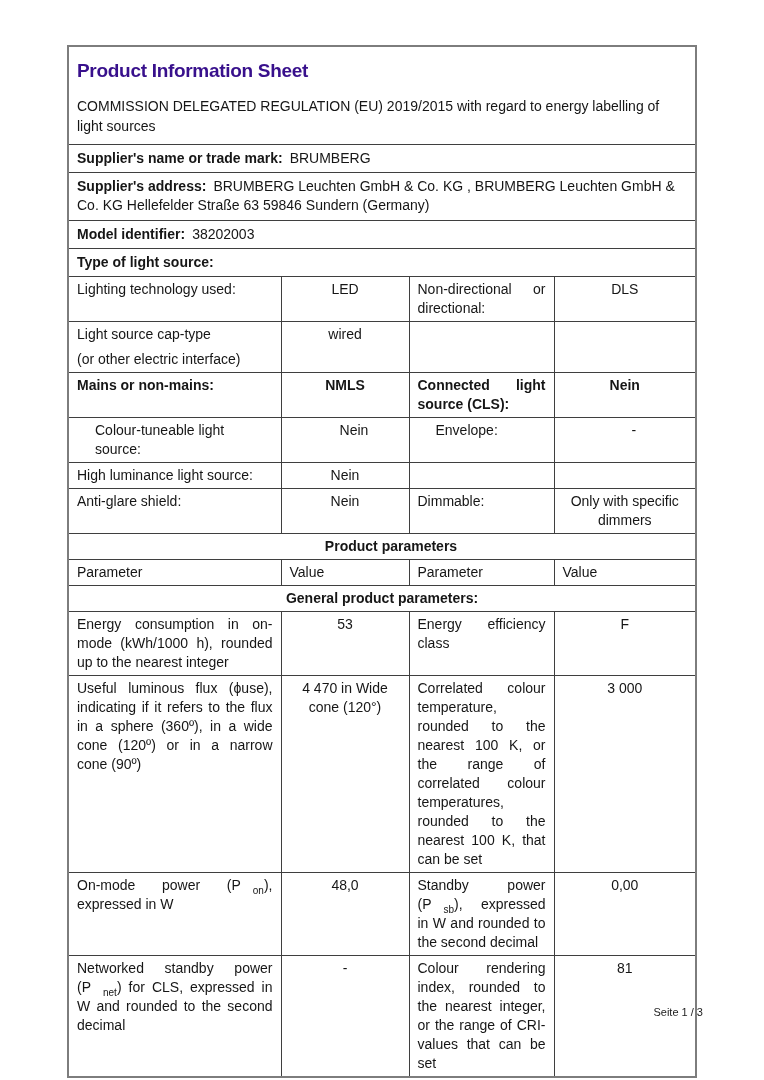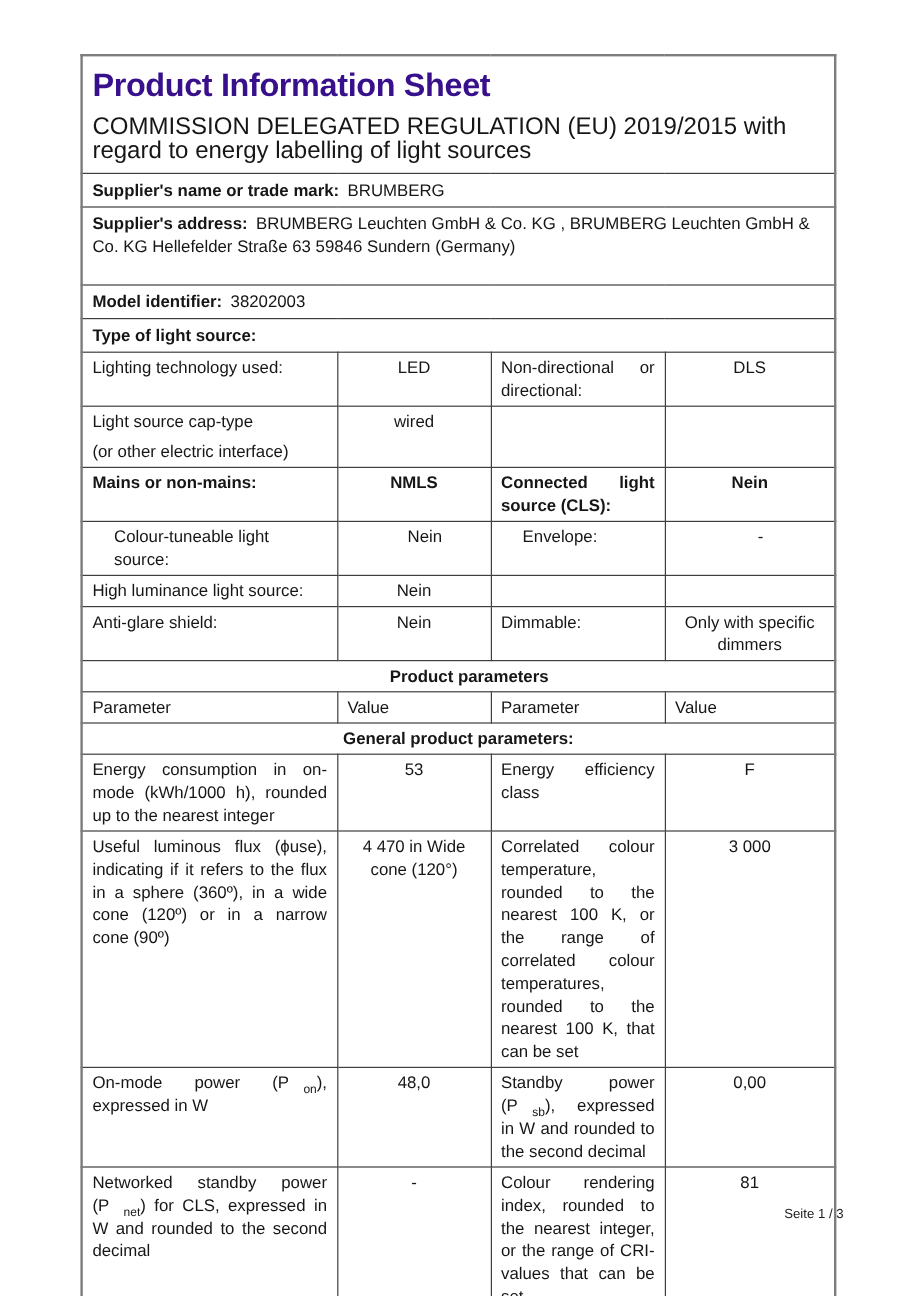--- a/index.html
+++ b/index.html
@@ -33,26 +33,26 @@
     overflow: hidden;
   }
   col.c1 { width: 213px; }
   col.c2 { width: 128px; }
   col.c3 { width: 145px; }
   col.c4 { width: 142px; }
 
   .titlecell { padding: 6px 8px 8px 8px !important; }
   .doc-title {
     margin: 0 0 7px 0;
-    font-size: 27px;
+    font-size: 19px;
     line-height: 36px;
     font-weight: bold;
     letter-spacing: -0.3px;
   }
-  .subtitle { margin: 0; font-size: 20px; line-height: 20px; }
+  .subtitle { margin: 0; font-size: 14px; line-height: 20px; }
 
   .lblrow strong { font-weight: bold; }
   .lblrow .val { margin-left: 7px; }
   .lblrow { padding-top: 4px !important; padding-bottom: 4px !important; }
 
   .just { text-align: justify; margin-top: 20px; }
   .vcell { text-align: center; }
   .sec { text-align: center; font-weight: bold; margin-left: 48px; }
   .hdr { font-weight: normal; }
 
@@ -60,21 +60,21 @@
   sub { font-size: 10px; line-height: 0; padding-left: 12px; }
 
   
   tr.h27  > td { height: 27px; }
   tr.h28  > td { height: 28px; }
   tr.h41  > td { height: 41px; }
   tr.h42  > td { height: 42px; font-weight: bold; }
   tr.h43  > td { height: 43px; }
   tr.h22  > td { height: 22px; padding-left: 26px; }
   tr.h21  > td { height: 21px; }
-  tr.h49  > td { height: 65px; }
+  tr.h49  > td { height: 48px; }
   tr.h59  > td { height: 59px; }
   tr.h77  > td { height: 77px; }
   tr.h114 > td { height: 114px; }
   tr.h188 > td { height: 188px; }
 
   .footer {
     position: absolute;
     top: 1005px;
     right: 61px;
     font-size: 11px;

